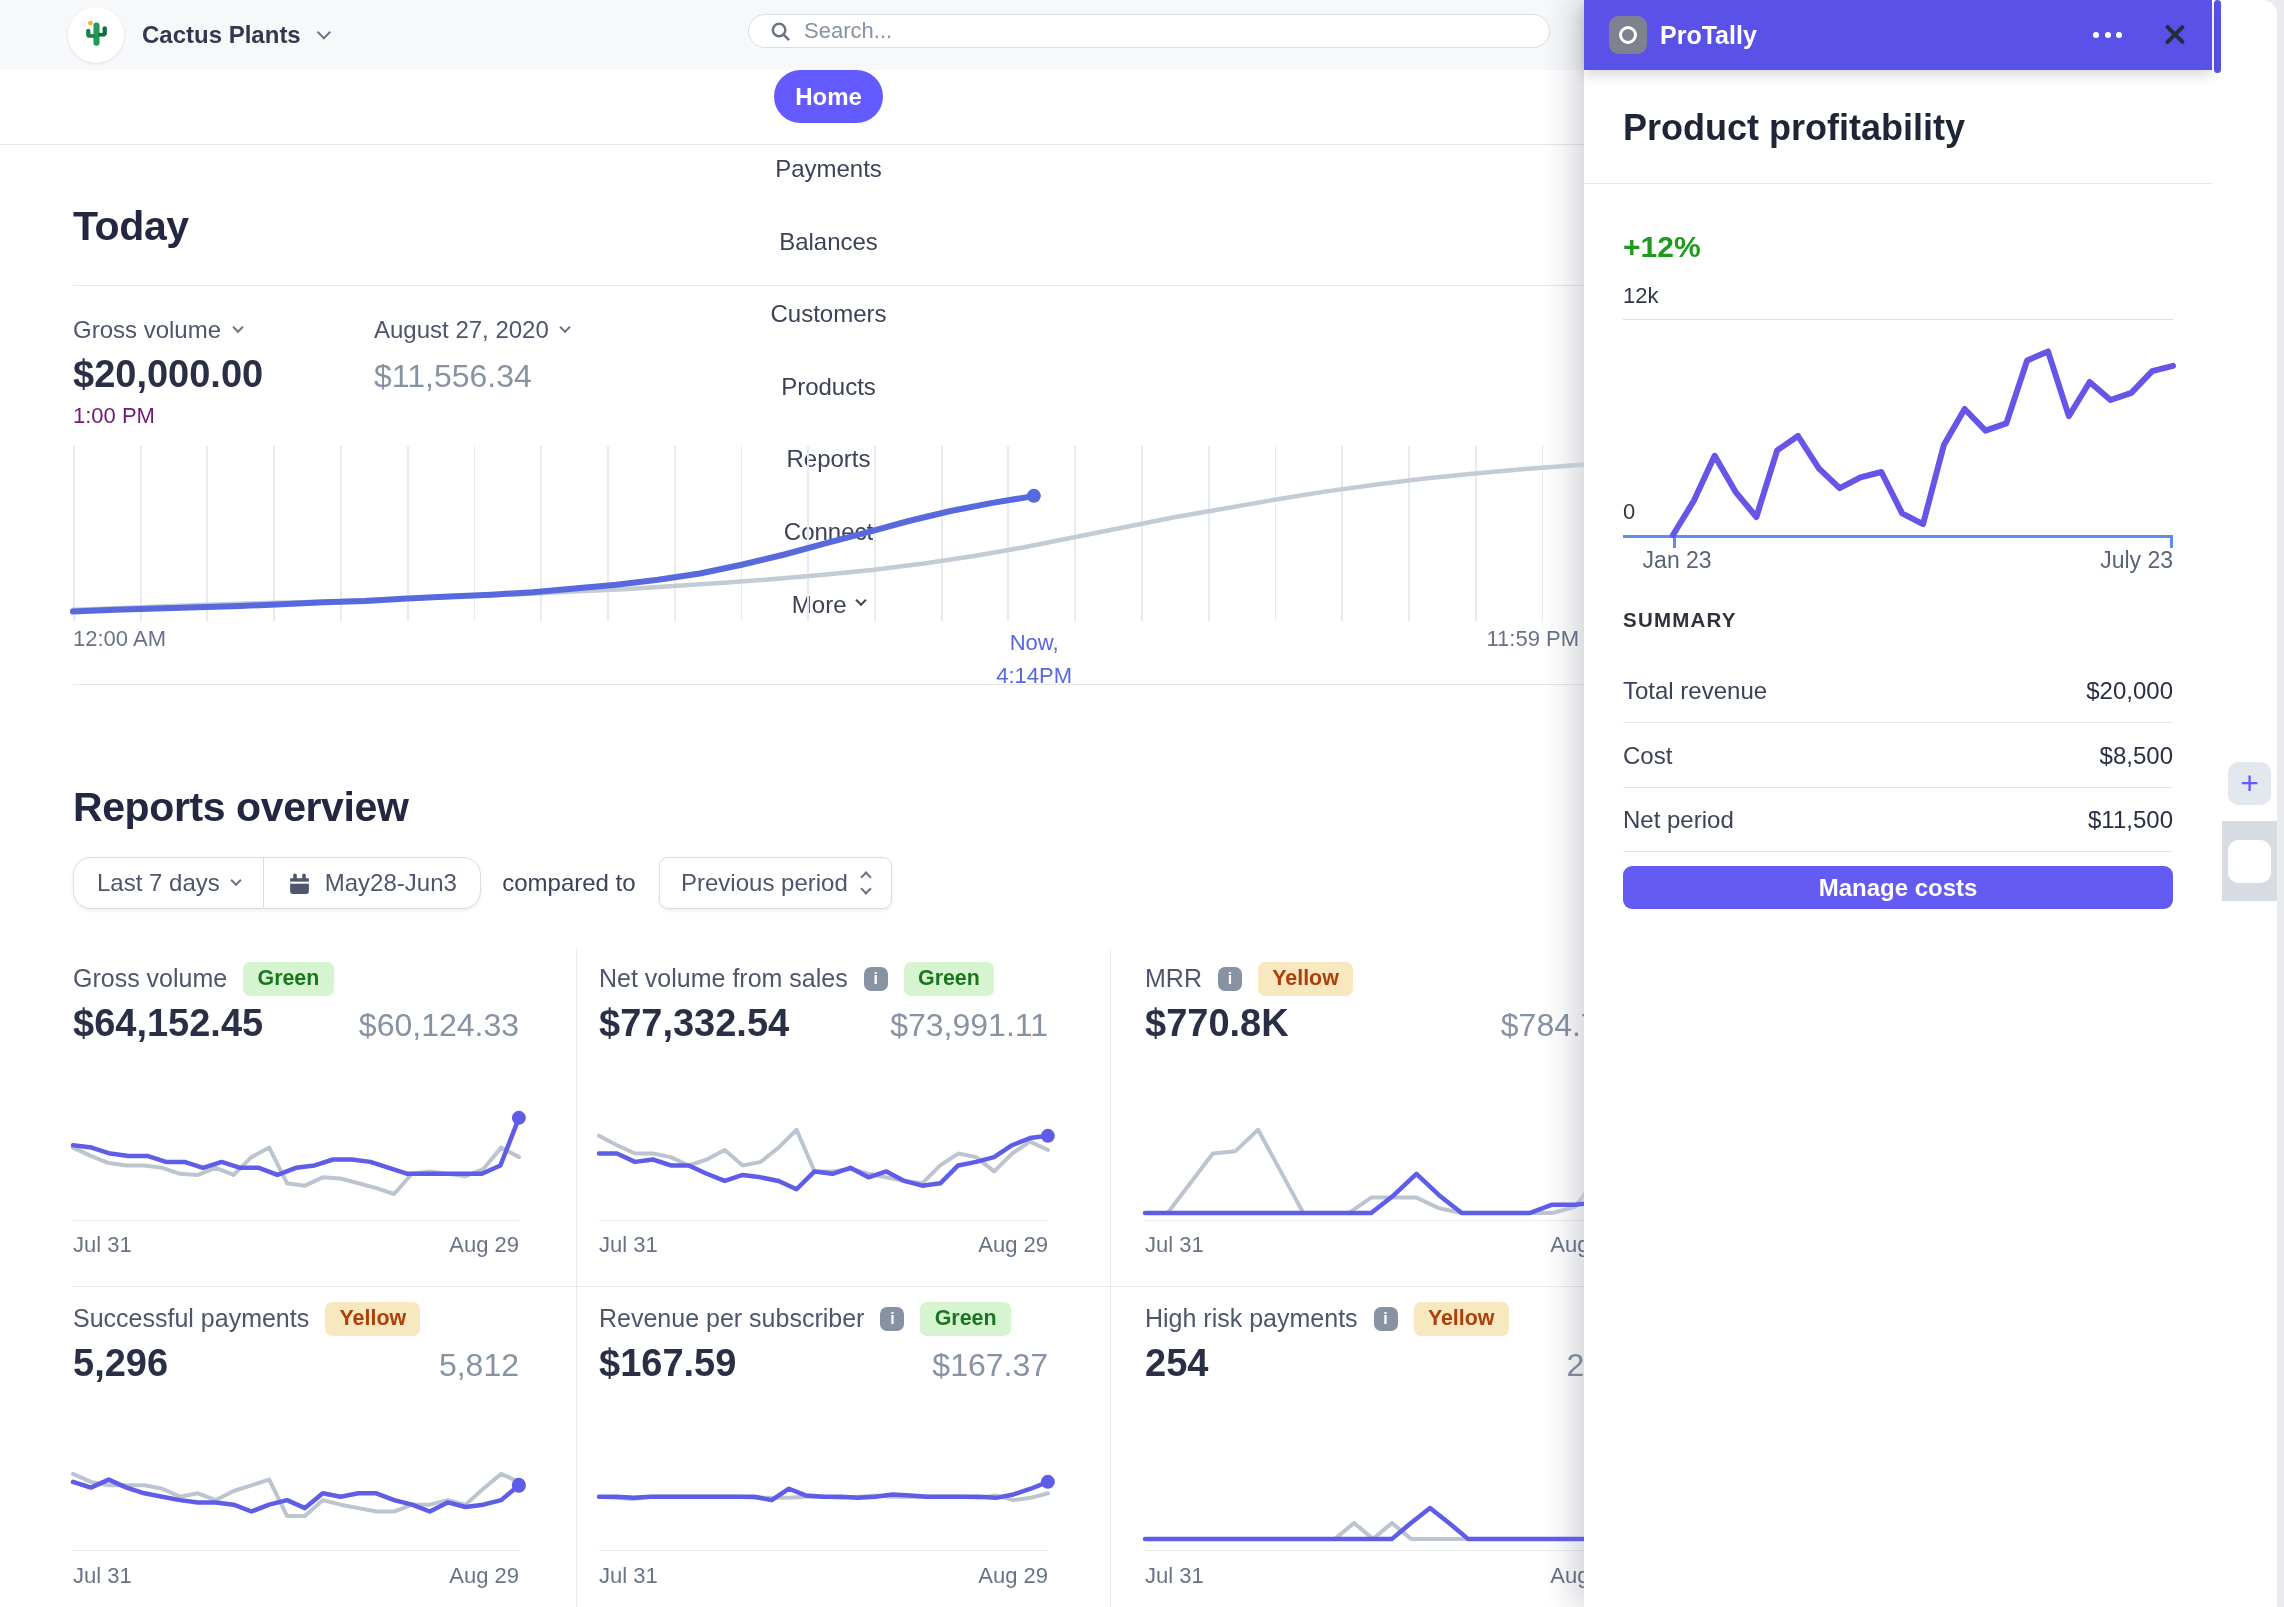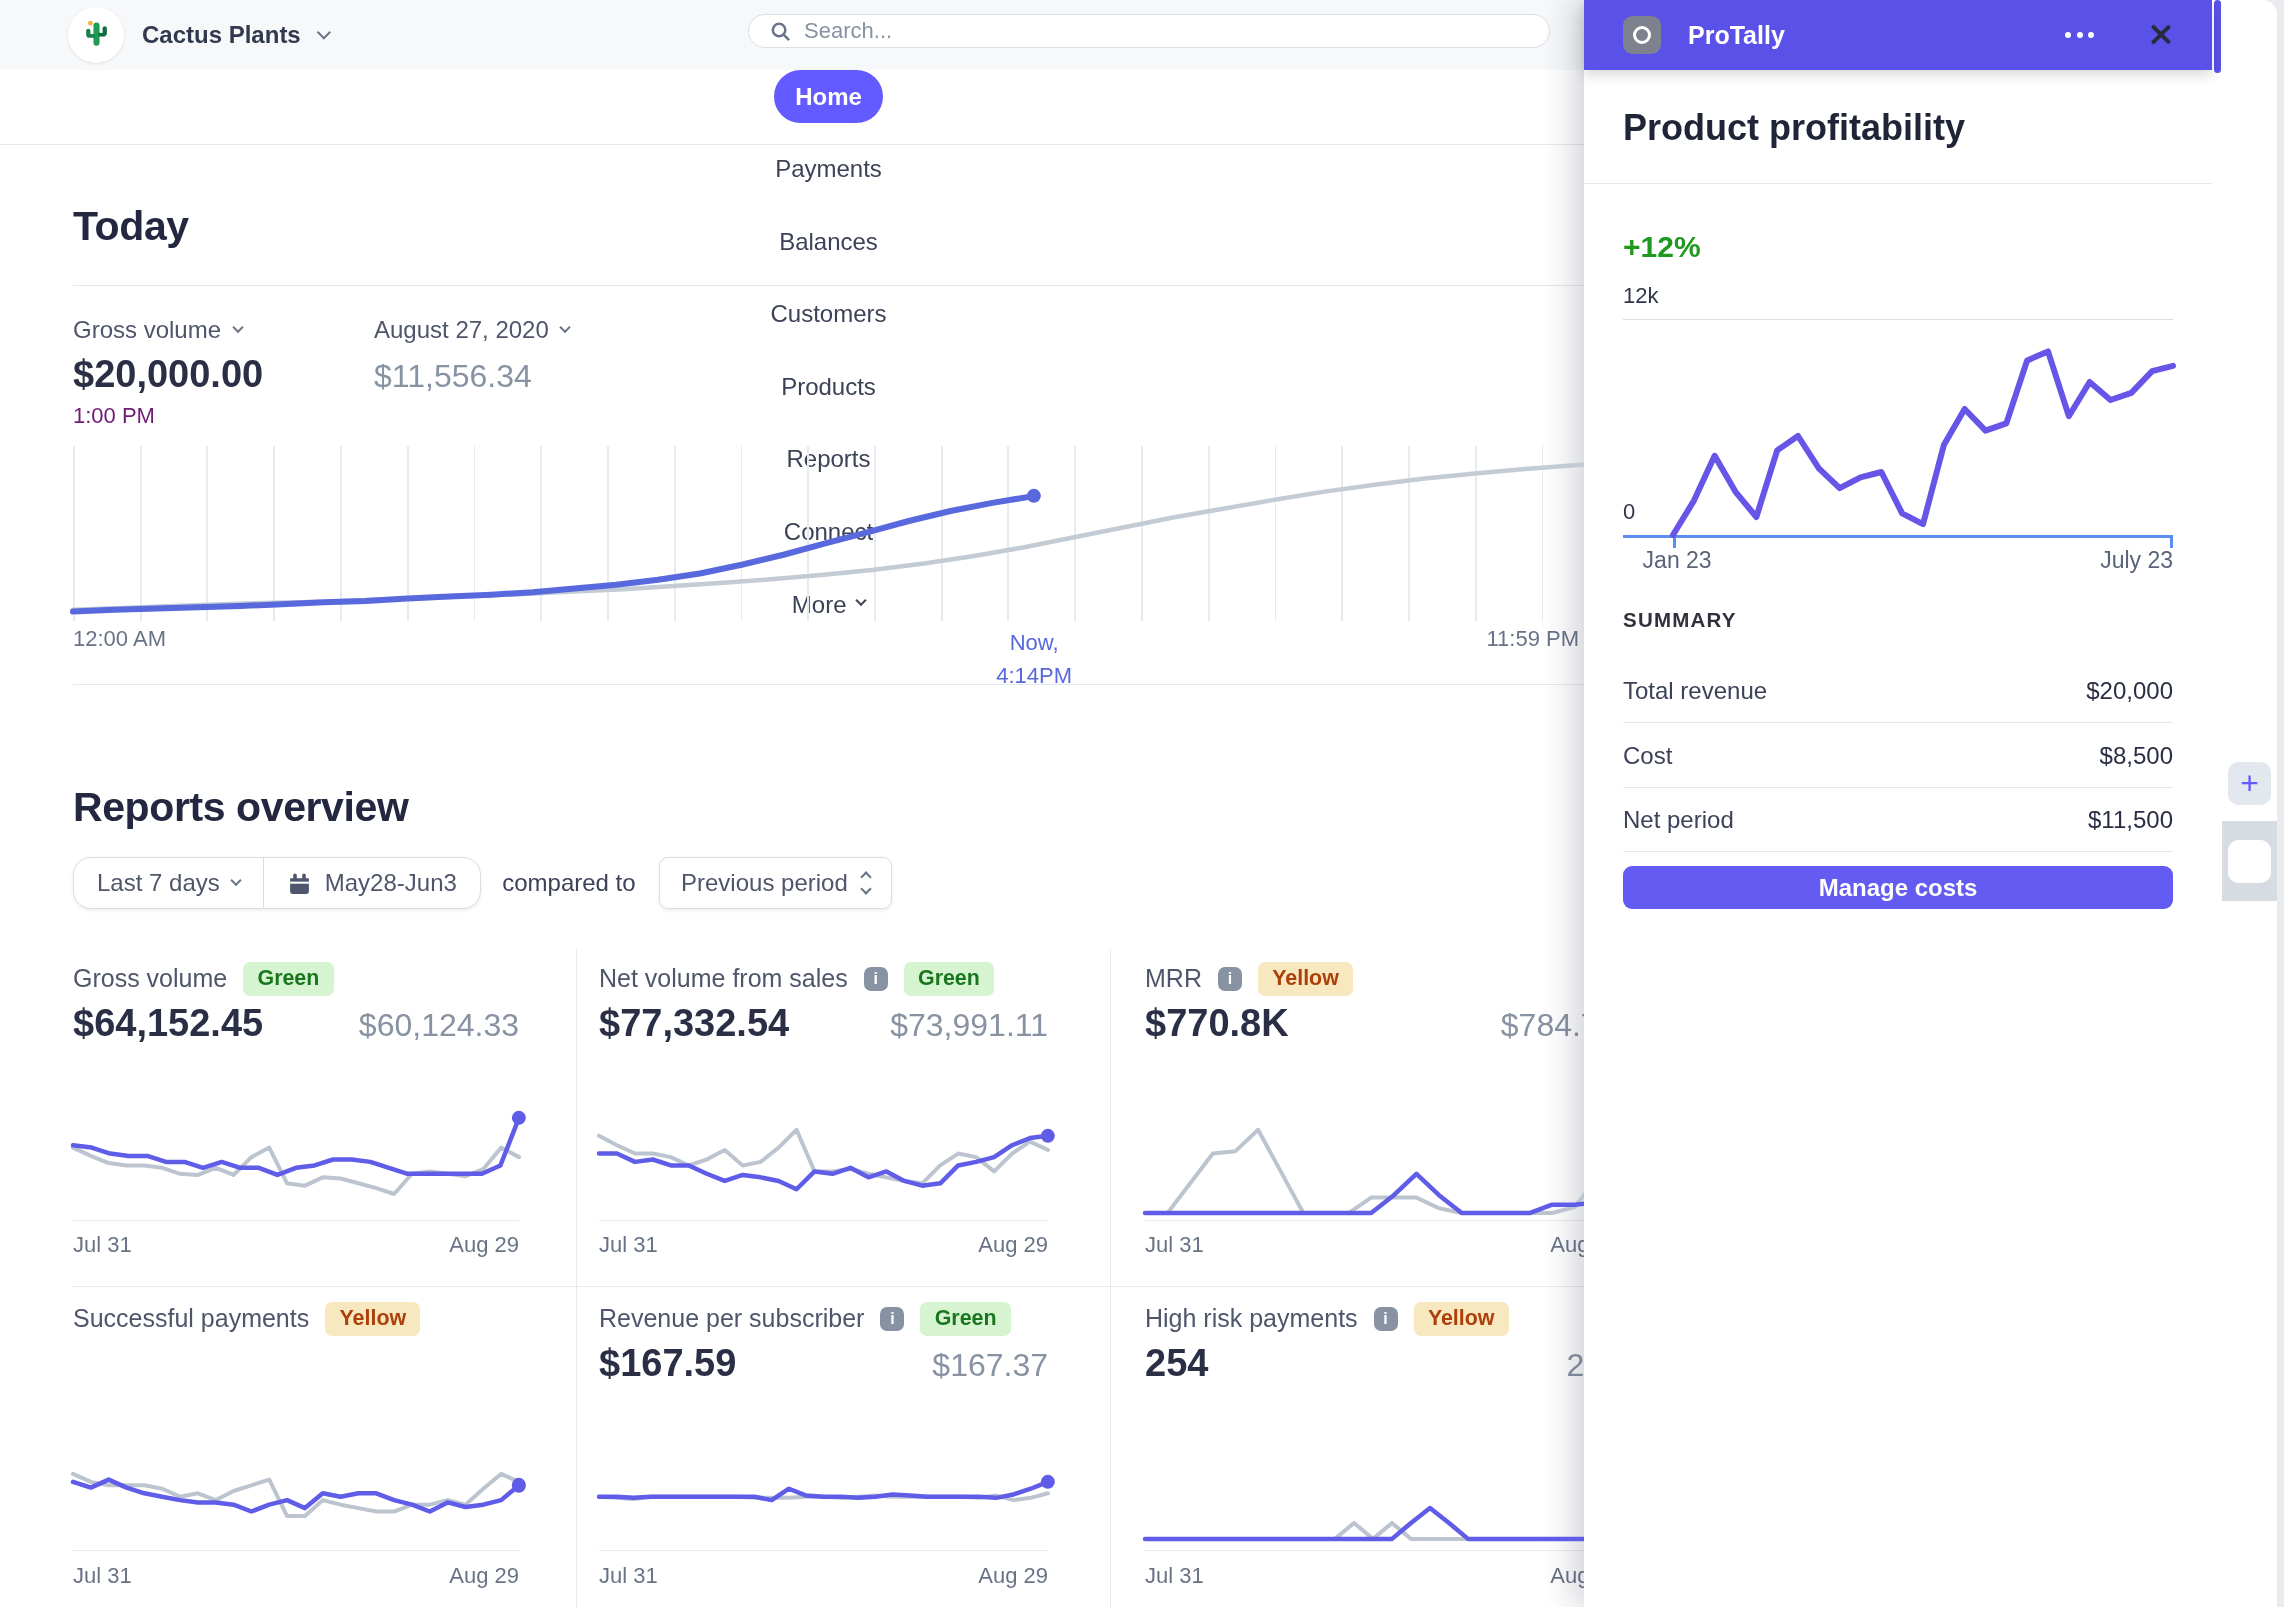--- a/index.html
+++ b/index.html
@@ -65,21 +65,21 @@
   .badge.yellow { background:#f8e8c0; color:#ad3f0a; }
   .vrow { position:absolute; top:53px; left:0; right:0; display:flex; align-items:baseline; justify-content:space-between; }
   .big-val { font-size:38px; font-weight:600; color:#2a2f45; white-space:nowrap; }
   .prev-val { font-size:32px; color:#8792a2; white-space:nowrap; }
   .spark { position:absolute; left:0; right:0; }
   .bline { position:absolute; left:0; right:0; border-top:1.8px solid #e7ebf0; }
   .cfoot { position:absolute; left:0; right:0; display:flex; justify-content:space-between; font-size:22px; color:#697386; }
 
   
   .panel { position:absolute; left:1584px; top:0; width:628px; height:1608px; background:#fff; box-shadow:-10.7px 0 30px rgba(42,47,69,.20); }
-  .panel-header { position:absolute; left:0; top:0; width:100%; height:70px; background:#5a52e8; display:flex; align-items:center; padding:0 39px; gap:27px; box-shadow:0 5.3px 12.5px rgba(0,0,0,.16); z-index:3; }
+  .panel-header { position:absolute; left:0; top:0; width:100%; height:70px; background:#5a52e8; display:flex; align-items:center; padding:0 25px; gap:13px; box-shadow:0 5.3px 12.5px rgba(0,0,0,.16); z-index:3; }
   .app-icon { width:38px; height:38px; border-radius:9.8px; background:#7d828e; display:flex; align-items:center; justify-content:center; }
   .app-icon i { width:18.7px; height:18.7px; border:3.6px solid #fff; border-radius:50%; display:block; }
   .panel-title { font-size:25px; font-weight:700; color:#fff; flex:1; }
   .dots-icon { display:flex; gap:5.3px; cursor:pointer; padding:9px 1.8px; }
   .dots-icon b { width:6.2px; height:6.2px; border-radius:50%; background:#fff; display:block; }
   .close-icon { margin-left:23px; cursor:pointer; position:relative; width:27px; height:27px; }
   .close-icon::before,.close-icon::after { content:""; position:absolute; left:12.5px; top:0.9px; width:3.6px; height:25px; background:#272b3a; border-radius:1.8px; }
   .close-icon::before { transform:rotate(45deg); } .close-icon::after { transform:rotate(-45deg); }
 
   .p-h2 { position:absolute; left:39px; top:107px; font-size:36px; font-weight:700; color:#1f2437; }
@@ -313,20 +313,24 @@
          <span>Jul 31</span>
          <span>Aug 29</span>
        </div>
       </div>
       <div class="card" style="left: 0px; top: 340px; width: 446px; height: 318px;">
         <div class="trow">
          <span class="card-label">Successful payments</span>
 
          <span class="badge yellow">Yellow</span>
        </div>
+       <div class="vrow">
+         <span class="big-val">5,296</span>
+         <span class="prev-val">5,812</span>
+       </div>
        <div class="spark chart-box" style="top:145px;height:114px;">
           <svg viewBox="0 0 1000 300" preserveAspectRatio="none">
             <polyline points="0.0,105.0 40.0,126.0 80.0,135.0 120.0,135.0 160.0,135.0 200.0,144.0 240.0,165.0 280.0,156.0 320.0,174.0 360.0,150.0 400.0,135.0 440.0,120.0 480.0,216.0 520.0,216.0 560.0,174.0 600.0,186.0 640.0,195.0 680.0,204.0 720.0,204.0 760.0,186.0 800.0,186.0 840.0,174.0 880.0,186.0 920.0,144.0 960.0,105.0 1000.0,126.0" fill="none" stroke="#bcc5cf" stroke-width="4" stroke-linejoin="round" stroke-linecap="round" vector-effect="non-scaling-stroke"></polyline>
             <polyline points="0.0,126.0 40.0,141.0 80.0,120.0 120.0,141.0 160.0,156.0 200.0,165.0 240.0,174.0 280.0,180.0 320.0,180.0 360.0,186.0 400.0,204.0 440.0,186.0 480.0,174.0 520.0,195.0 560.0,156.0 600.0,165.0 640.0,156.0 680.0,156.0 720.0,174.0 760.0,186.0 800.0,204.0 840.0,180.0 880.0,192.0 920.0,186.0 960.0,174.0 1000.0,135.0" fill="none" stroke="#5f5ce8" stroke-width="4.5" stroke-linejoin="round" stroke-linecap="round" vector-effect="non-scaling-stroke"></polyline>
           </svg>
           <div class="chart-dot" style="left: 100%; top: 45%; background: rgb(95, 92, 232);"></div>
         </div>
        <div class="bline" style="top:261px;"></div>
        <div class="cfoot" style="top:274px;">
          <span>Jul 31</span>

